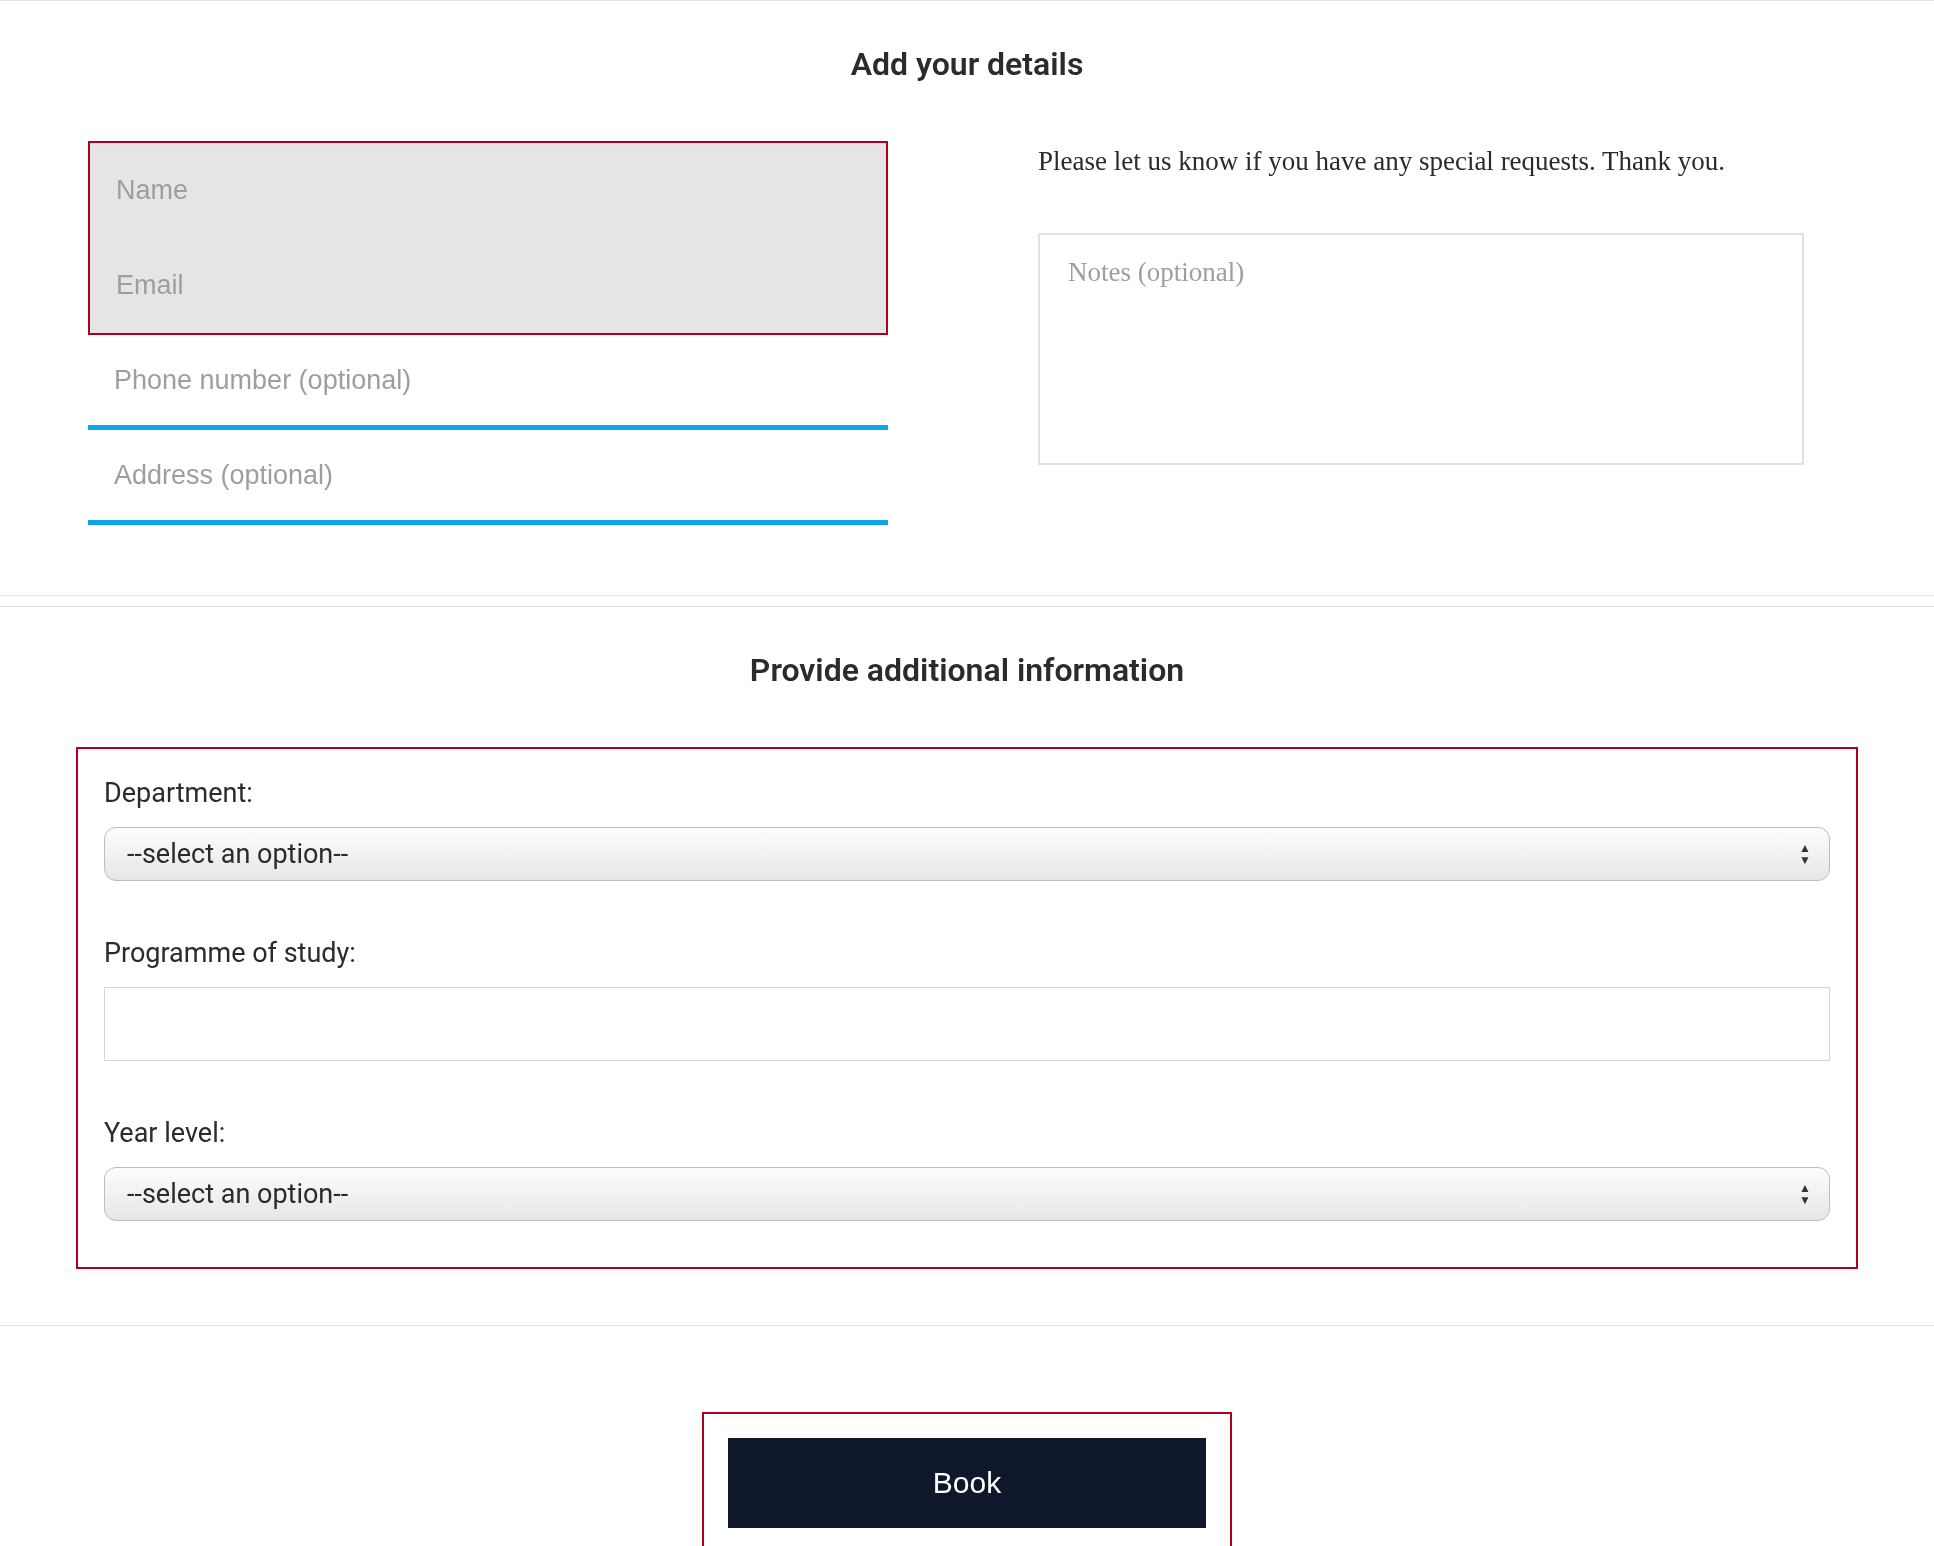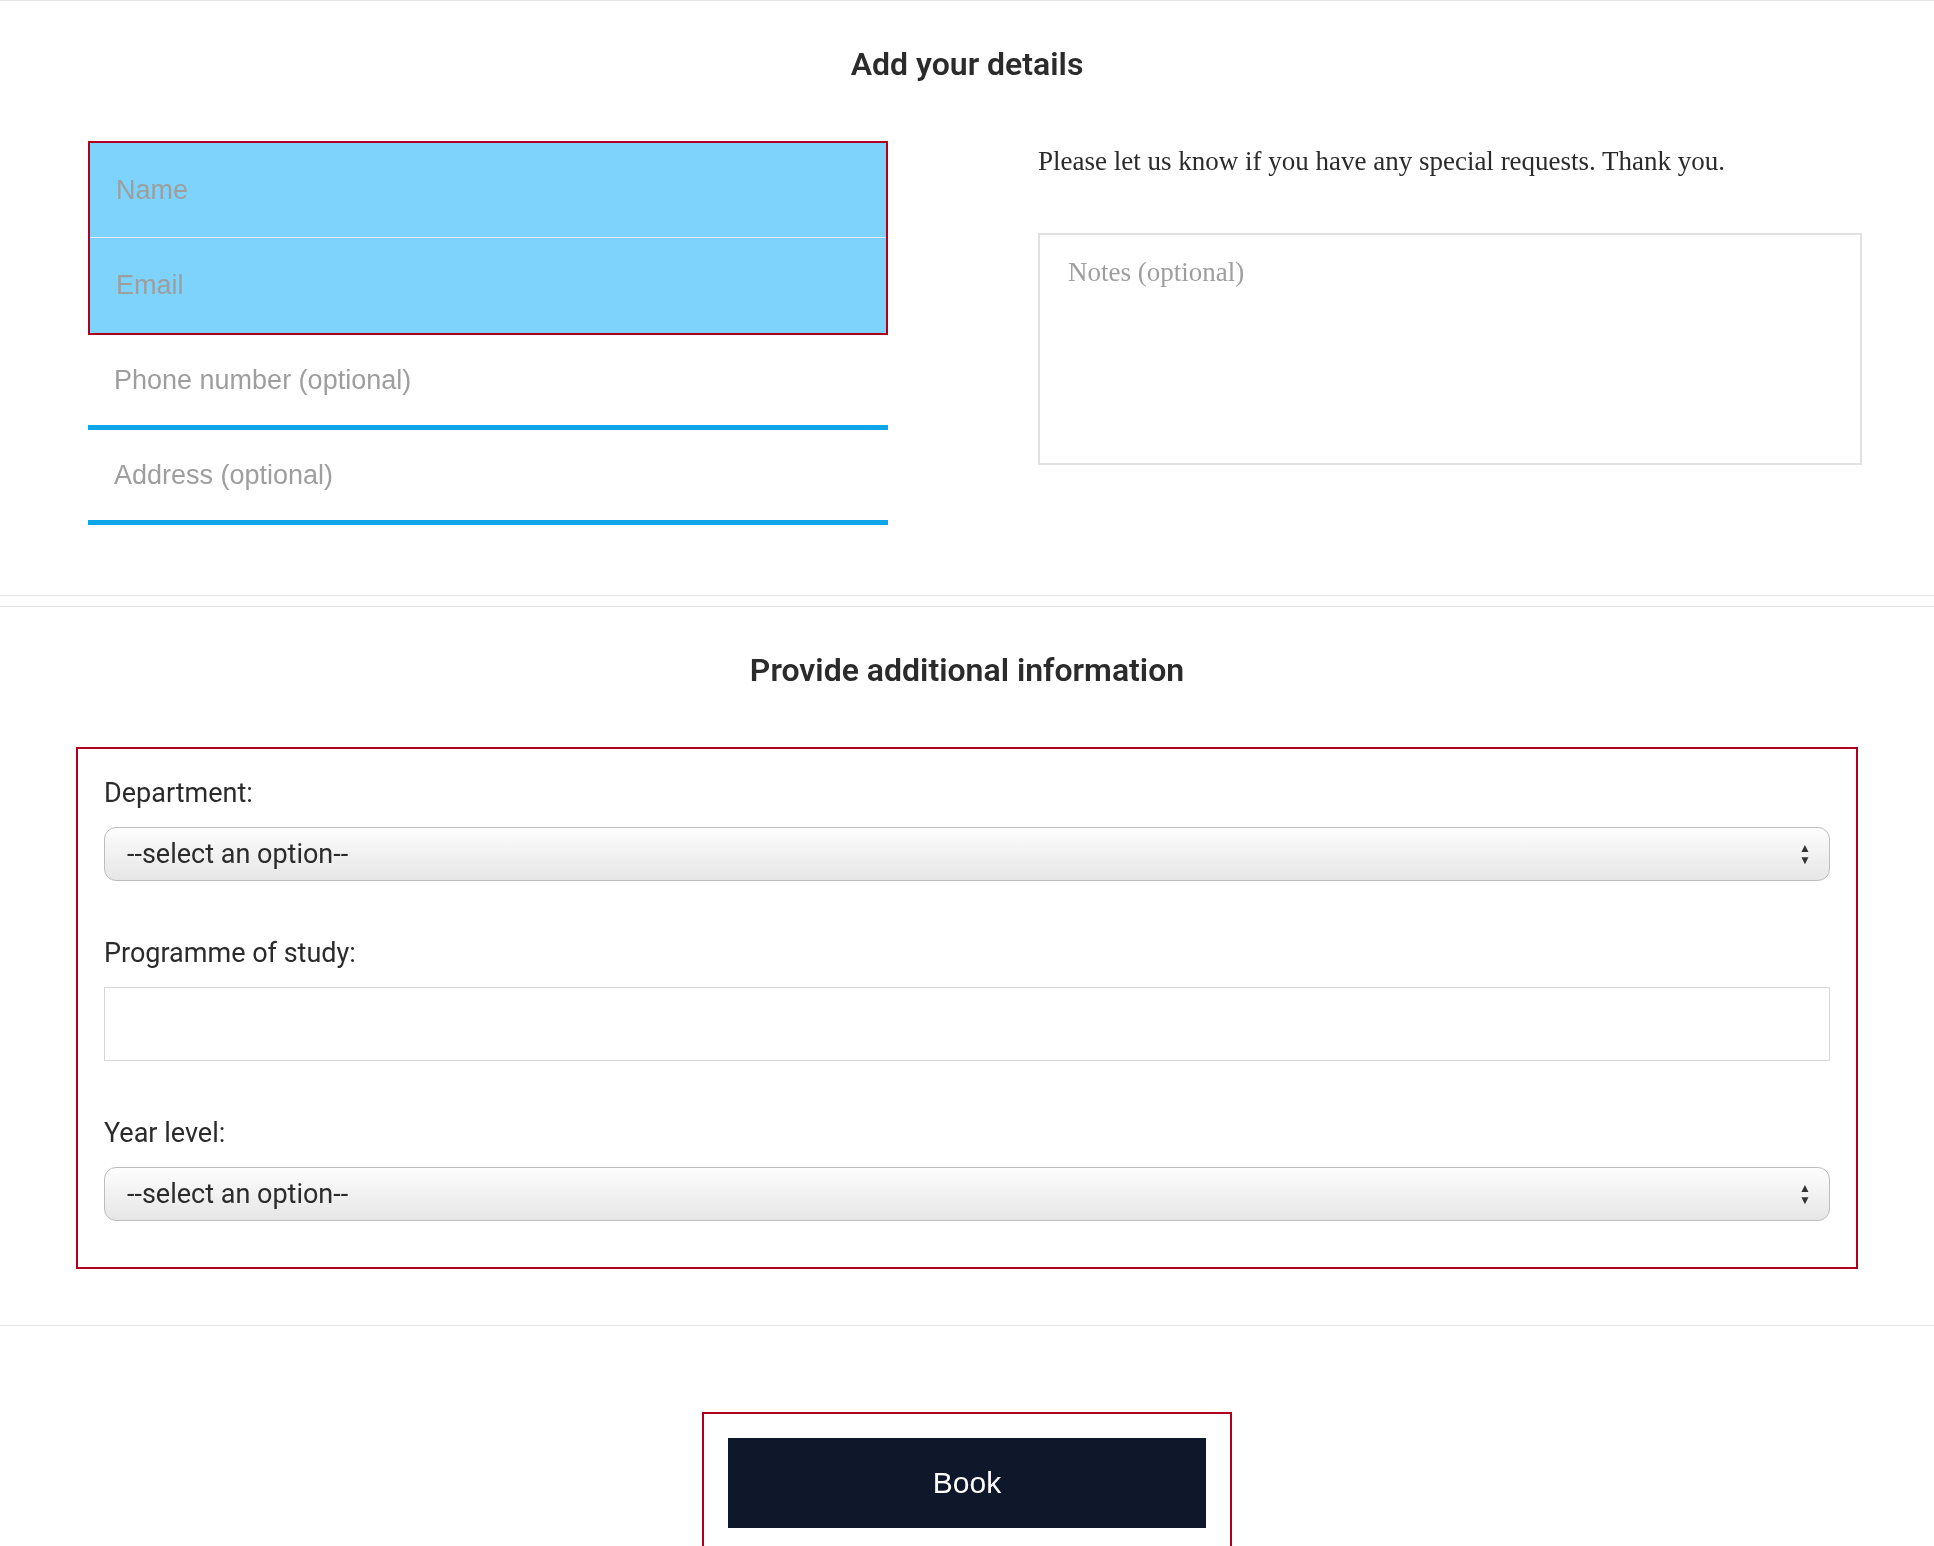--- a/index.html
+++ b/index.html
@@ -29,21 +29,21 @@
   .details-grid {
     display: flex;
     gap: 150px;
     padding: 0 88px;
   }
   .col-left { flex: 0 0 800px; }
   .col-right { flex: 1; font-family: Liberation Serif, serif; }
 
   .required-box {
     border: 2px solid #b00020;
-    background: #7dd3fc;
+    background: #e5e5e5;
   }
   .field-row {
     padding: 0 26px;
     height: 95px;
     display: flex;
     align-items: center;
     border-bottom: 1px solid #e9e9e9;
   }
   .required-box .field-row:last-child { border-bottom: none; }
   .field-row input {
@@ -62,21 +62,21 @@
   }
 
   .right-text {
     font-size: 27px;
     line-height: 1.55;
     color: #2b2b2b;
     margin-bottom: 50px;
     max-width: 760px;
   }
   .notes-box {
-    width: 824px;
+    width: 766px;
     height: 232px;
     border: 2px solid #e1e1e1;
     padding: 22px 28px;
     resize: none;
     font-size: 27px;
     font-family: inherit;
     color: #333;
   }
   .notes-box::placeholder { color: #9e9e9e; }
 

